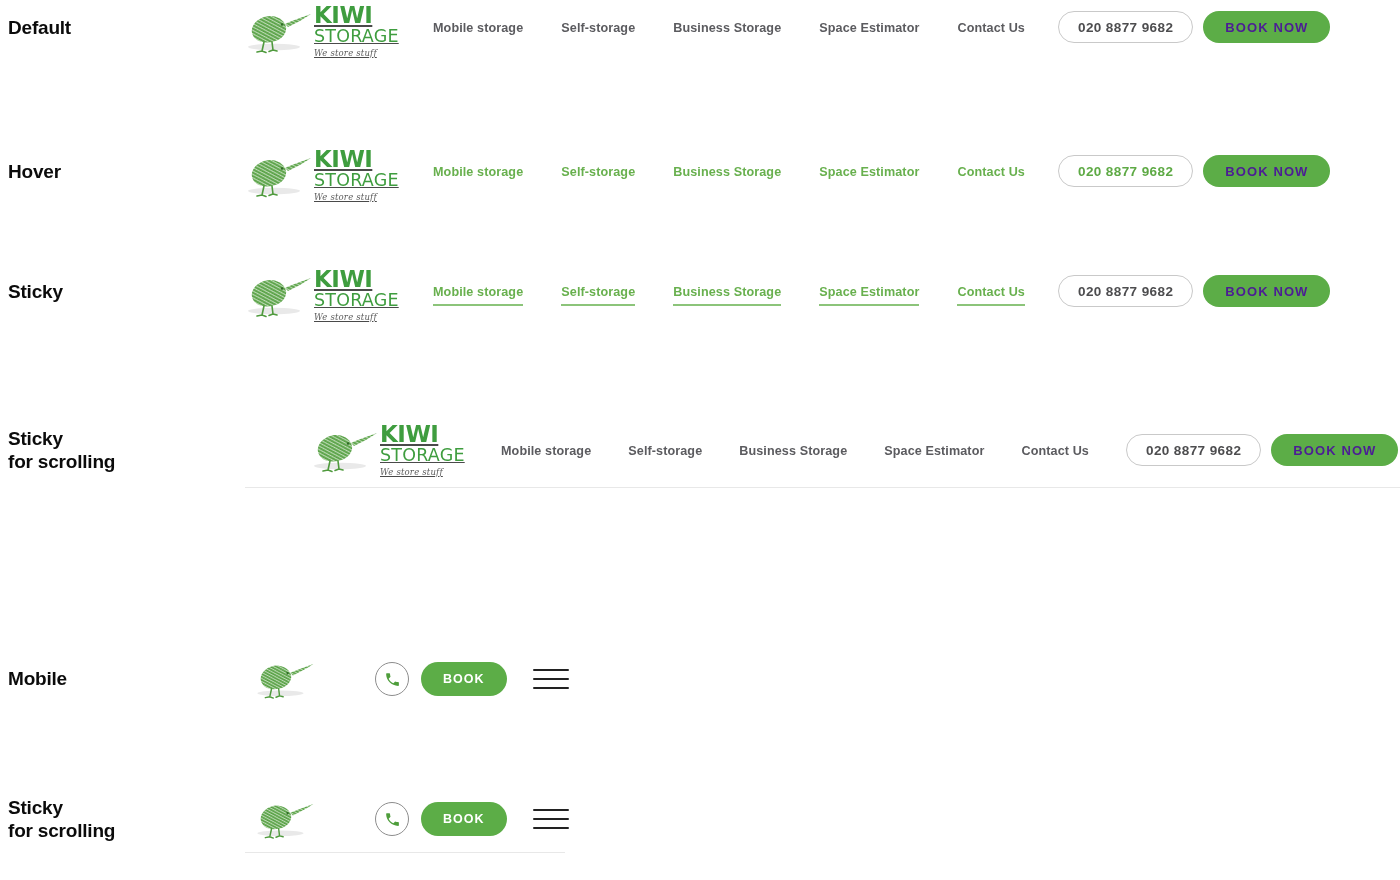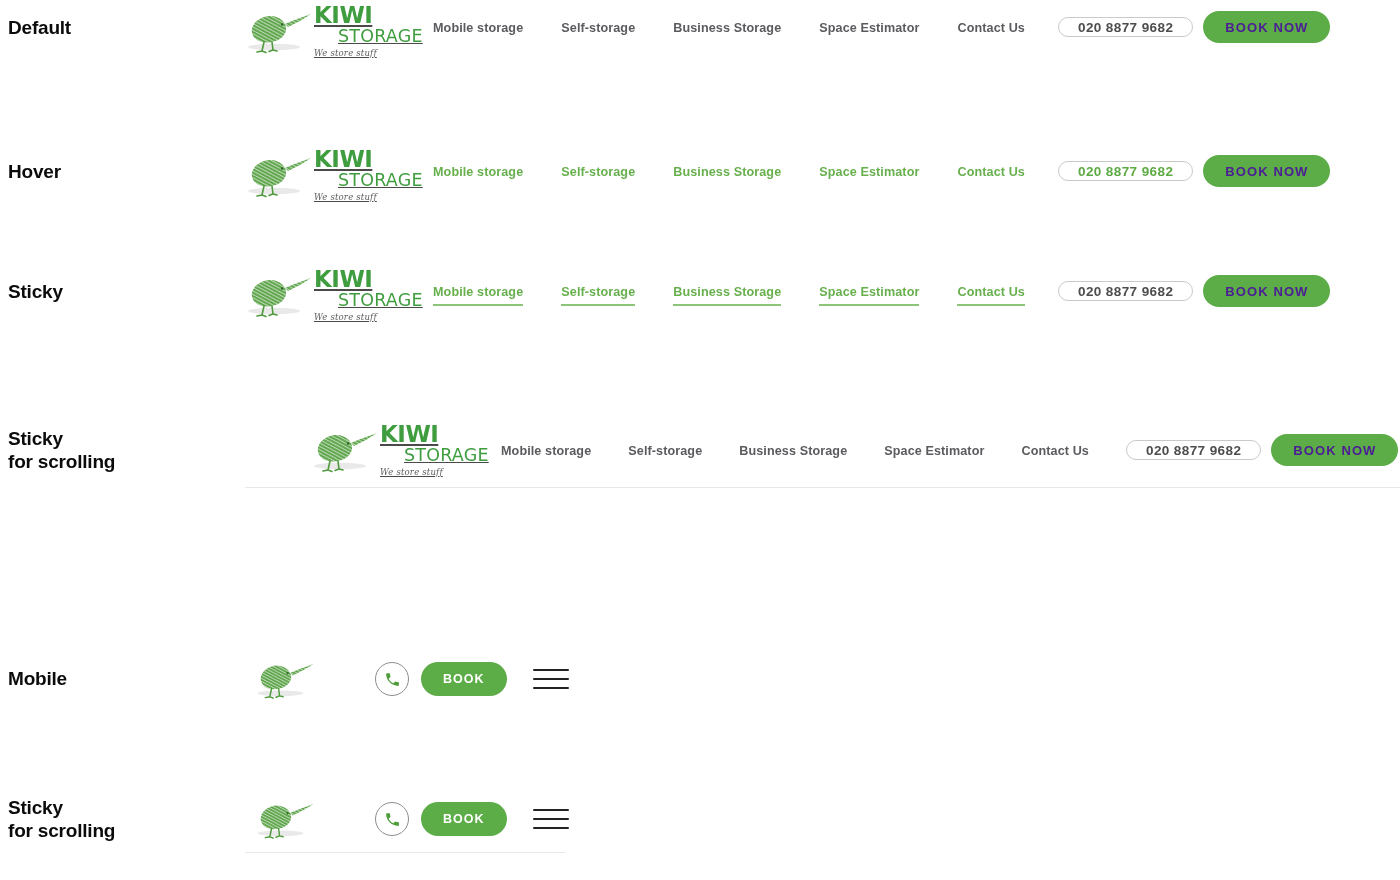--- a/index.html
+++ b/index.html
@@ -58,21 +58,20 @@
     letter-spacing: -0.5px;
     color: #3f9d3f;
   }
   .logo-storage {
     font-family: "DejaVu Sans", sans-serif;
     font-weight: 400;
     font-size: 17.5px;
     letter-spacing: 0.2px;
     color: #3f9d3f;
     margin-top: 1px;
-    margin-left: 24px;
   }
   .logo-tag {
     font-family: "DejaVu Serif", serif;
     font-style: italic;
     font-size: 8.5px;
     color: #5a5a5a;
     margin-top: 3px;
     letter-spacing: 0.2px;
   }
 
@@ -98,21 +97,21 @@
   
   .actions {
     position: absolute;
     display: flex;
     align-items: center;
   }
   .btn-phone {
     display: inline-flex;
     align-items: center;
     justify-content: center;
-    height: 20px;
+    height: 32px;
     padding: 0 19px;
     border: 1px solid #c9c9c9;
     border-radius: 17px;
     background: #ffffff;
     font-size: 13.5px;
     font-weight: 700;
     letter-spacing: 0.4px;
     color: #4d4d4f;
     white-space: nowrap;
     box-sizing: border-box;

